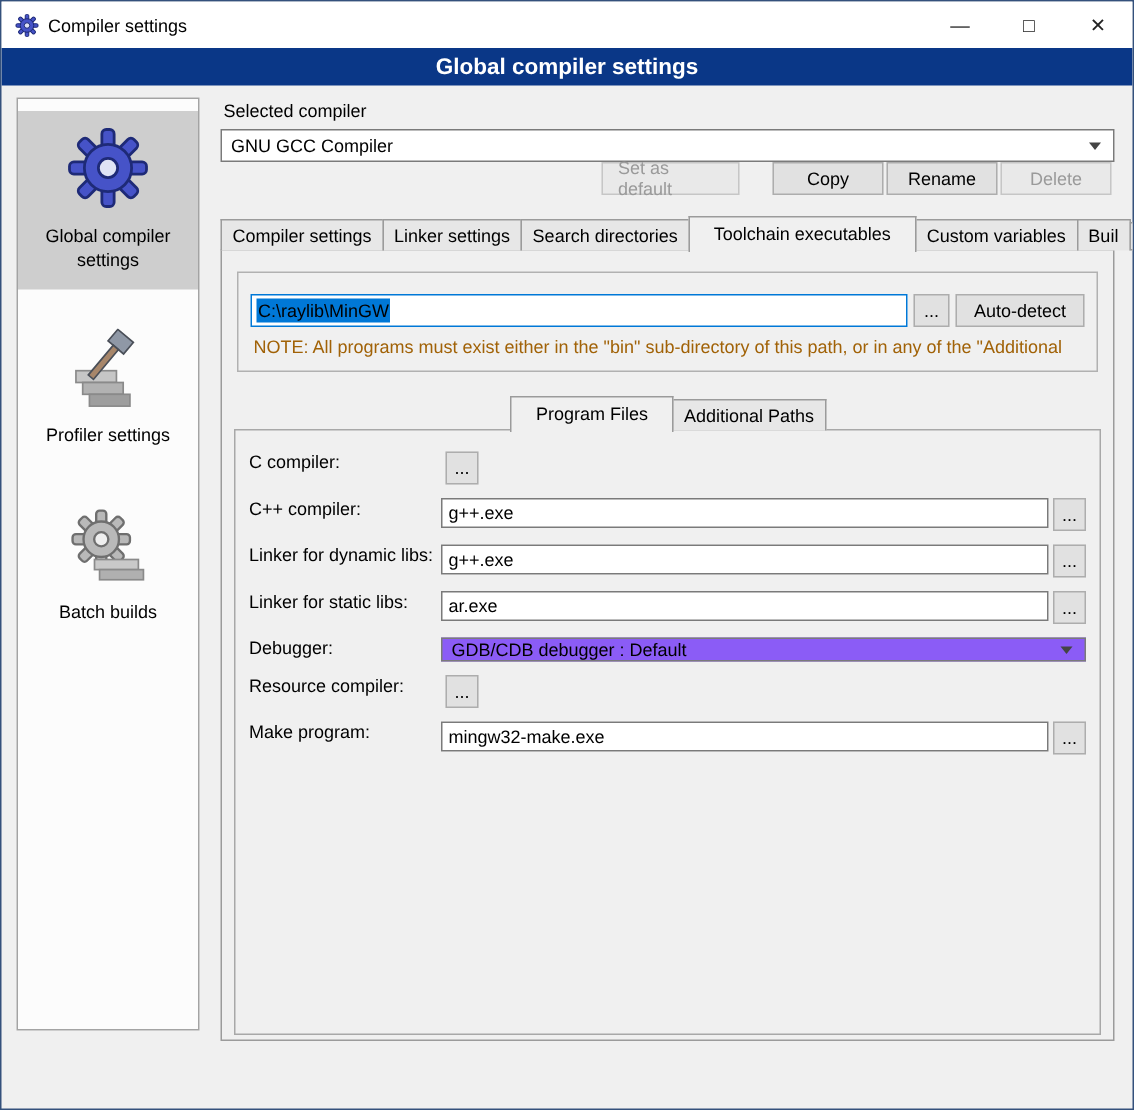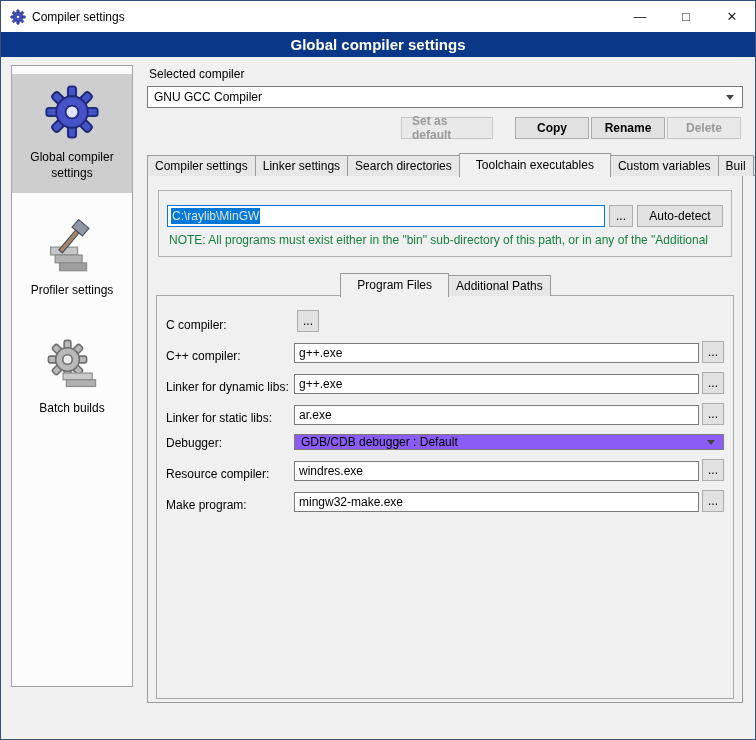--- a/index.html
+++ b/index.html
@@ -25,50 +25,50 @@
   .side-item.selected{background:#cecece;}
   .side-item svg{display:block;margin:0 auto 10px;}
   .side-label{font-size:12px;color:#000;line-height:1.3;}
 
   
   .main{position:absolute;left:146px;top:6px;width:596px;}
   .field-caption{font-size:12px;margin:4px 0 5px 2px;}
   .combo{height:22px;border:1px solid #7a7a7a;background:#fff;display:flex;align-items:center;padding:0 8px 0 6px;font-size:12px;cursor:pointer;}
   .combo .arrow{margin-left:auto;width:0;height:0;border-left:4px solid transparent;border-right:4px solid transparent;border-top:5px solid #444;}
 
-  .btn-row{margin-top:9px;display:flex;justify-content:flex-end;align-items:center;font-weight:bold;}
+  .btn-row{display:flex;justify-content:flex-end;align-items:center;}
   .btn{height:22px;background:#e1e1e1;border:1px solid #adadad;font-size:12px;display:flex;align-items:center;justify-content:center;padding:0 10px;cursor:pointer;color:#000;}
   .btn.disabled{color:#9a9a9a;background:#e9e9e9;border-color:#c6c6c6;cursor:default;}
   .b-setdef{width:92px;margin-right:22px;}
   .b-copy,.b-rename,.b-del{width:74px;margin-right:2px;}
   .b-reset{width:108px;margin-left:12px;}
 
   
   .tabs{display:flex;align-items:flex-end;margin-top:14px;position:relative;z-index:2;}
   .tab{font-size:12px;padding:3px 7px;background:#e7e7e7;border:1px solid #9b9b9b;border-bottom:none;margin-right:-1px;white-space:nowrap;cursor:pointer;}
   .tab.active{padding:4px 16px 5px;margin-bottom:-1px;background:#f0f0f0;position:relative;z-index:3;}
   .tab-scroll{margin-left:auto;display:flex;gap:1px;}
   .tsbtn{width:17px;height:19px;border:1px solid #9b9b9b;background:#e7e7e7;font-size:9px;display:flex;align-items:center;justify-content:center;cursor:pointer;}
 
   .tabpage{border:1px solid #9b9b9b;margin-top:-1px;height:528px;background:#f0f0f0;padding:10px 8px 8px;position:relative;z-index:1;}
 
   
   .groupbox{border:1px solid #b1b1b1;margin:4px 2px 0;padding:14px 8px 9px;position:relative;}
   .group-title{position:absolute;top:-8px;left:8px;background:#f0f0f0;padding:0 4px;font-size:12px;}
   .dir-row{display:flex;gap:4px;align-items:center;}
   .dir-input{flex:1;height:22px;border:1px solid #0078d7;background:#fff;display:flex;align-items:center;padding:0 3px;font-size:12px;overflow:hidden;}
-  .dir-input .sel{background:#0078d7;color:#e5e5e5;padding:1px 1px;white-space:nowrap;}
+  .dir-input .sel{background:#0078d7;color:#000000;padding:1px 1px;white-space:nowrap;}
   .small-btn{width:24px;flex-shrink:0;padding:0;}
   .auto-btn{width:86px;flex-shrink:0;}
-  .note{margin:6px 2px 0;color:#15803d;font-size:12px;white-space:nowrap;overflow:hidden;}
+  .note{margin:6px 2px 0;color:#a16207;font-size:12px;white-space:nowrap;overflow:hidden;}
 
   .subwrap{margin-top:16px;}
   .subpage{border:1px solid #a8a8a8;margin-top:-1px;padding:14px 9px 8px;height:404px;background:#f0f0f0;position:relative;z-index:1;}
 
-  .frow{display:flex;align-items:flex-end;margin-bottom:9px;}
+  .frow{display:flex;align-items:flex-start;margin-bottom:9px;}
   .flabel{width:128px;font-size:12px;flex-shrink:0;}
   .finput{flex:1;height:20px;border:1px solid #7a7a7a;background:#fff;font-size:12px;display:flex;align-items:center;padding:0 4px;overflow:hidden;}
   .fbtn{width:22px;height:22px;margin-left:3px;padding:0;flex-shrink:0;}
   .fcombo{flex:1;height:16px;border:1px solid #7a7a7a;background:#8b5cf6;display:flex;align-items:center;padding:0 8px 0 6px;font-size:12px;cursor:pointer;}
   .fcombo .arrow{margin-left:auto;width:0;height:0;border-left:4px solid transparent;border-right:4px solid transparent;border-top:5px solid #444;}
 
   .footer{position:absolute;right:14px;bottom:8px;display:flex;gap:8px;}
   .b-ok{width:72px;}
   .b-cancel{width:74px;}
 </style>
@@ -233,23 +233,20 @@
             <div class="frow">
               <div class="flabel">Debugger:</div>
               <div class="fcombo">
                 <span>GDB/CDB debugger : Default</span>
                 <span class="arrow"></span>
               </div>
             </div>
 
             <div class="frow">
               <div class="flabel">Resource compiler:</div>
-              <div class="finput">
-                  <span>windres.exe</span>
-                </div>
               <div class="btn fbtn">...</div>
             </div>
 
             <div class="frow">
               <div class="flabel">Make program:</div>
               <div class="finput">
                   <span>mingw32-make.exe</span>
                 </div>
               <div class="btn fbtn">...</div>
             </div>

